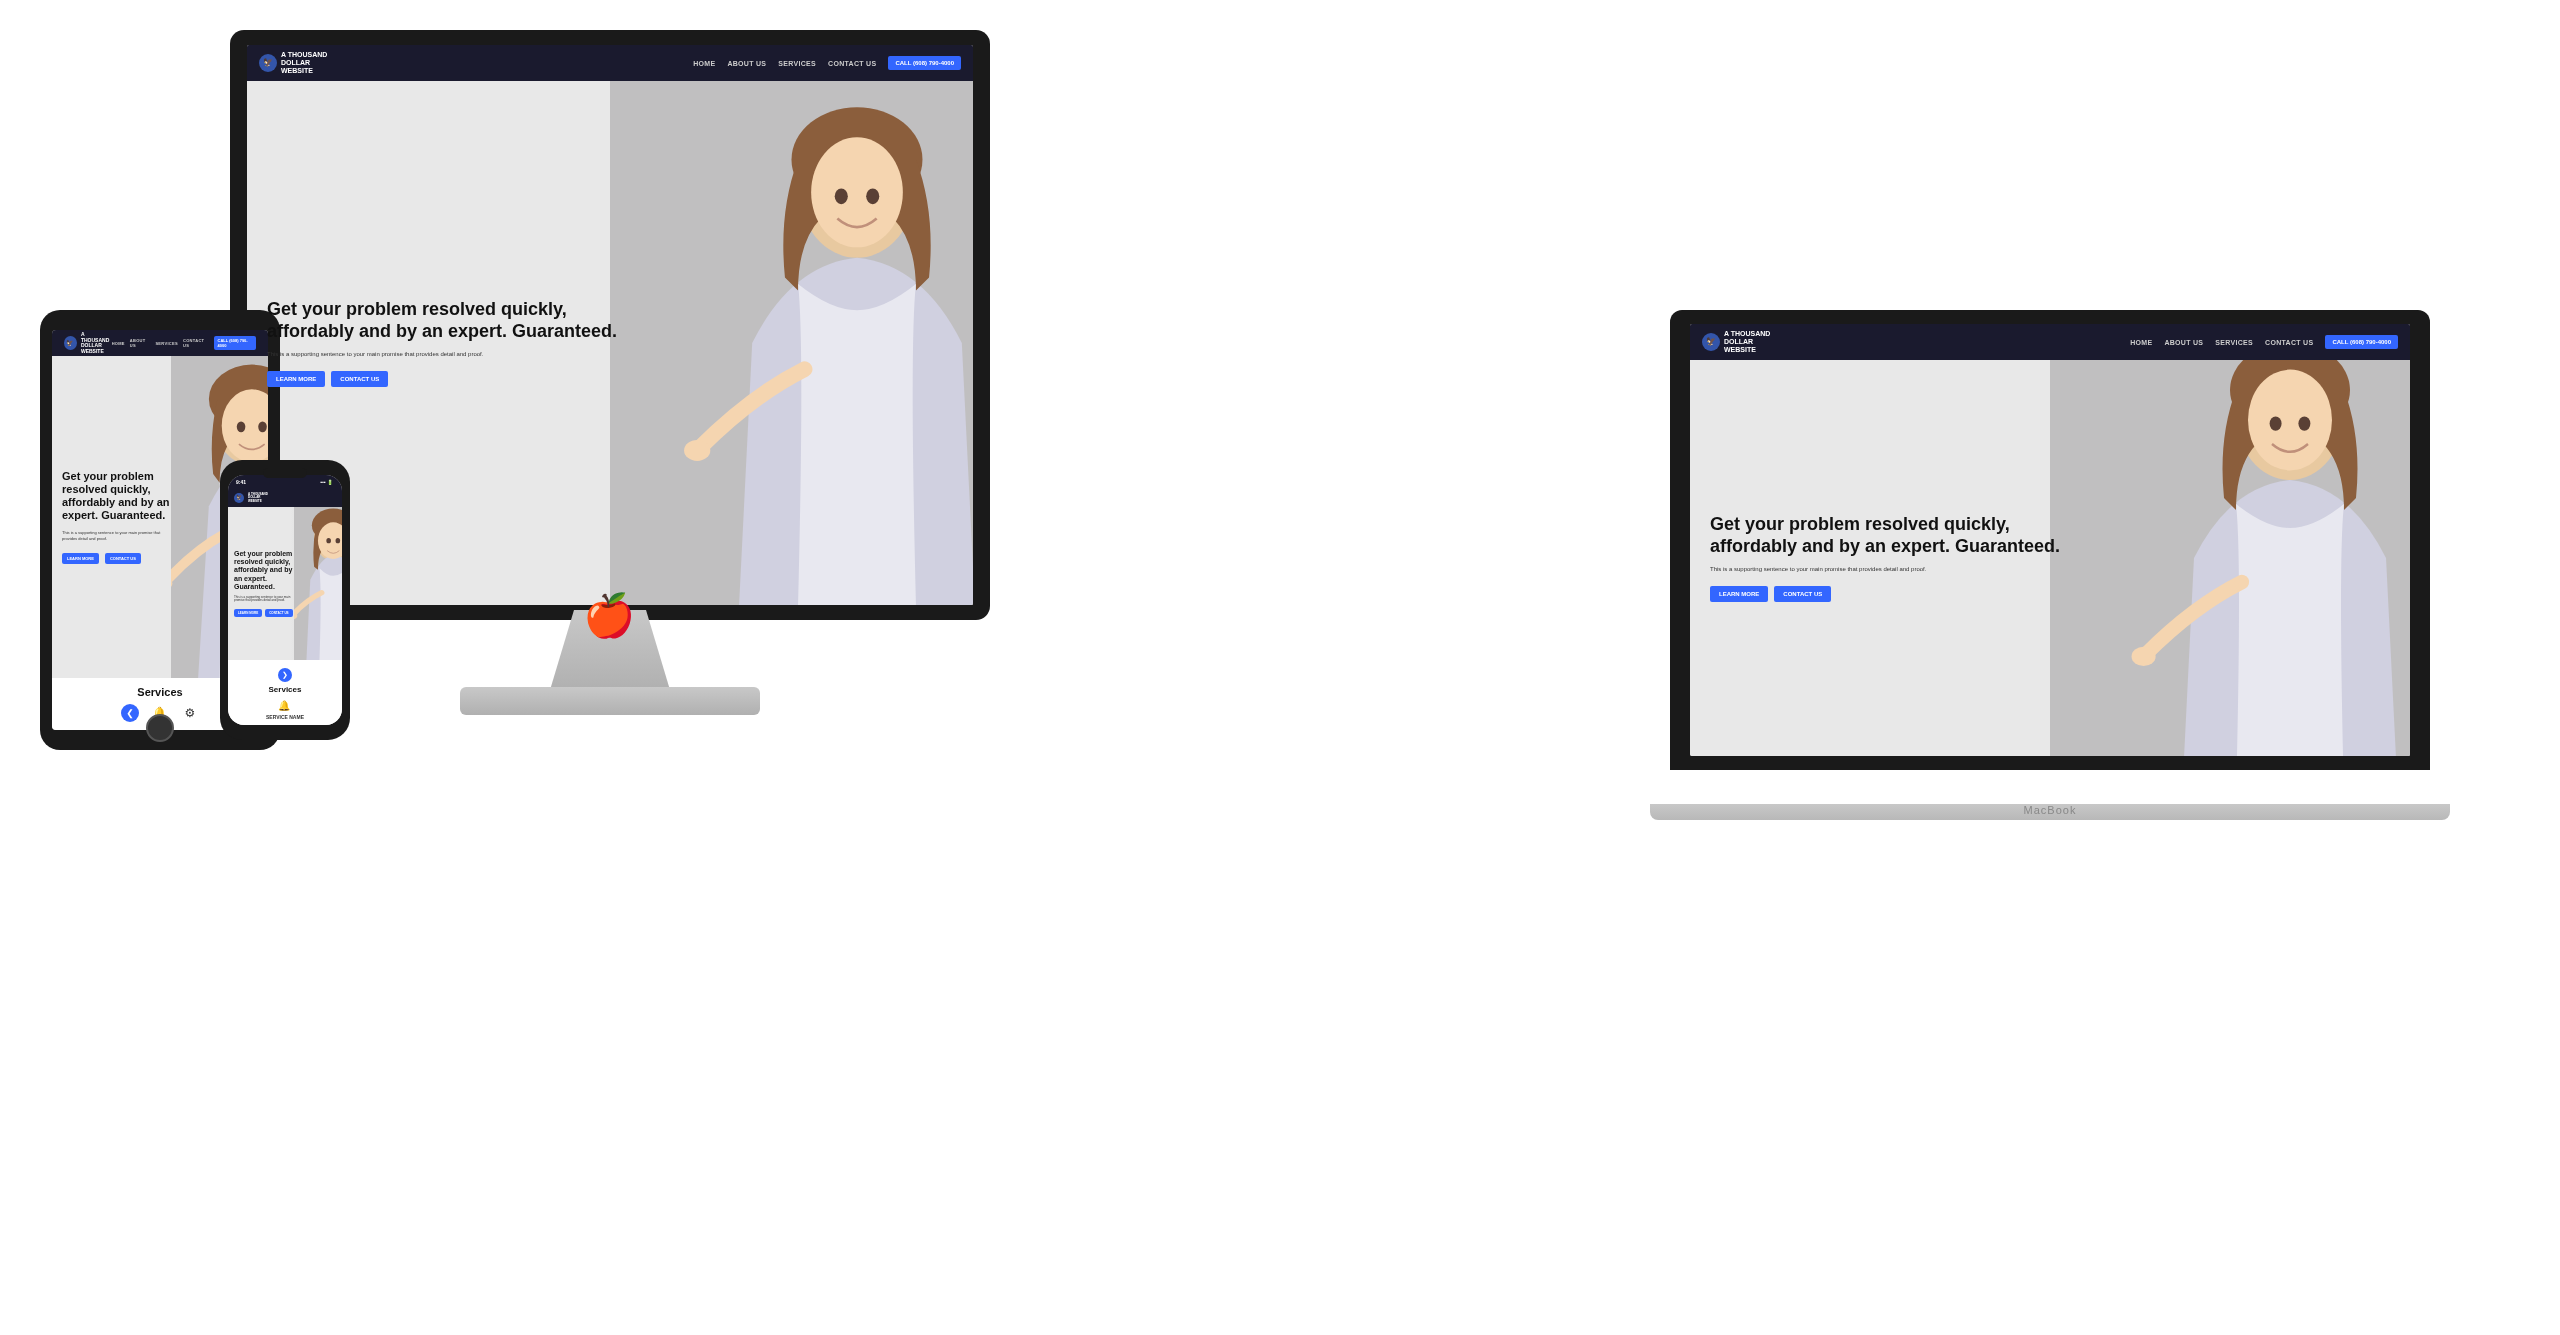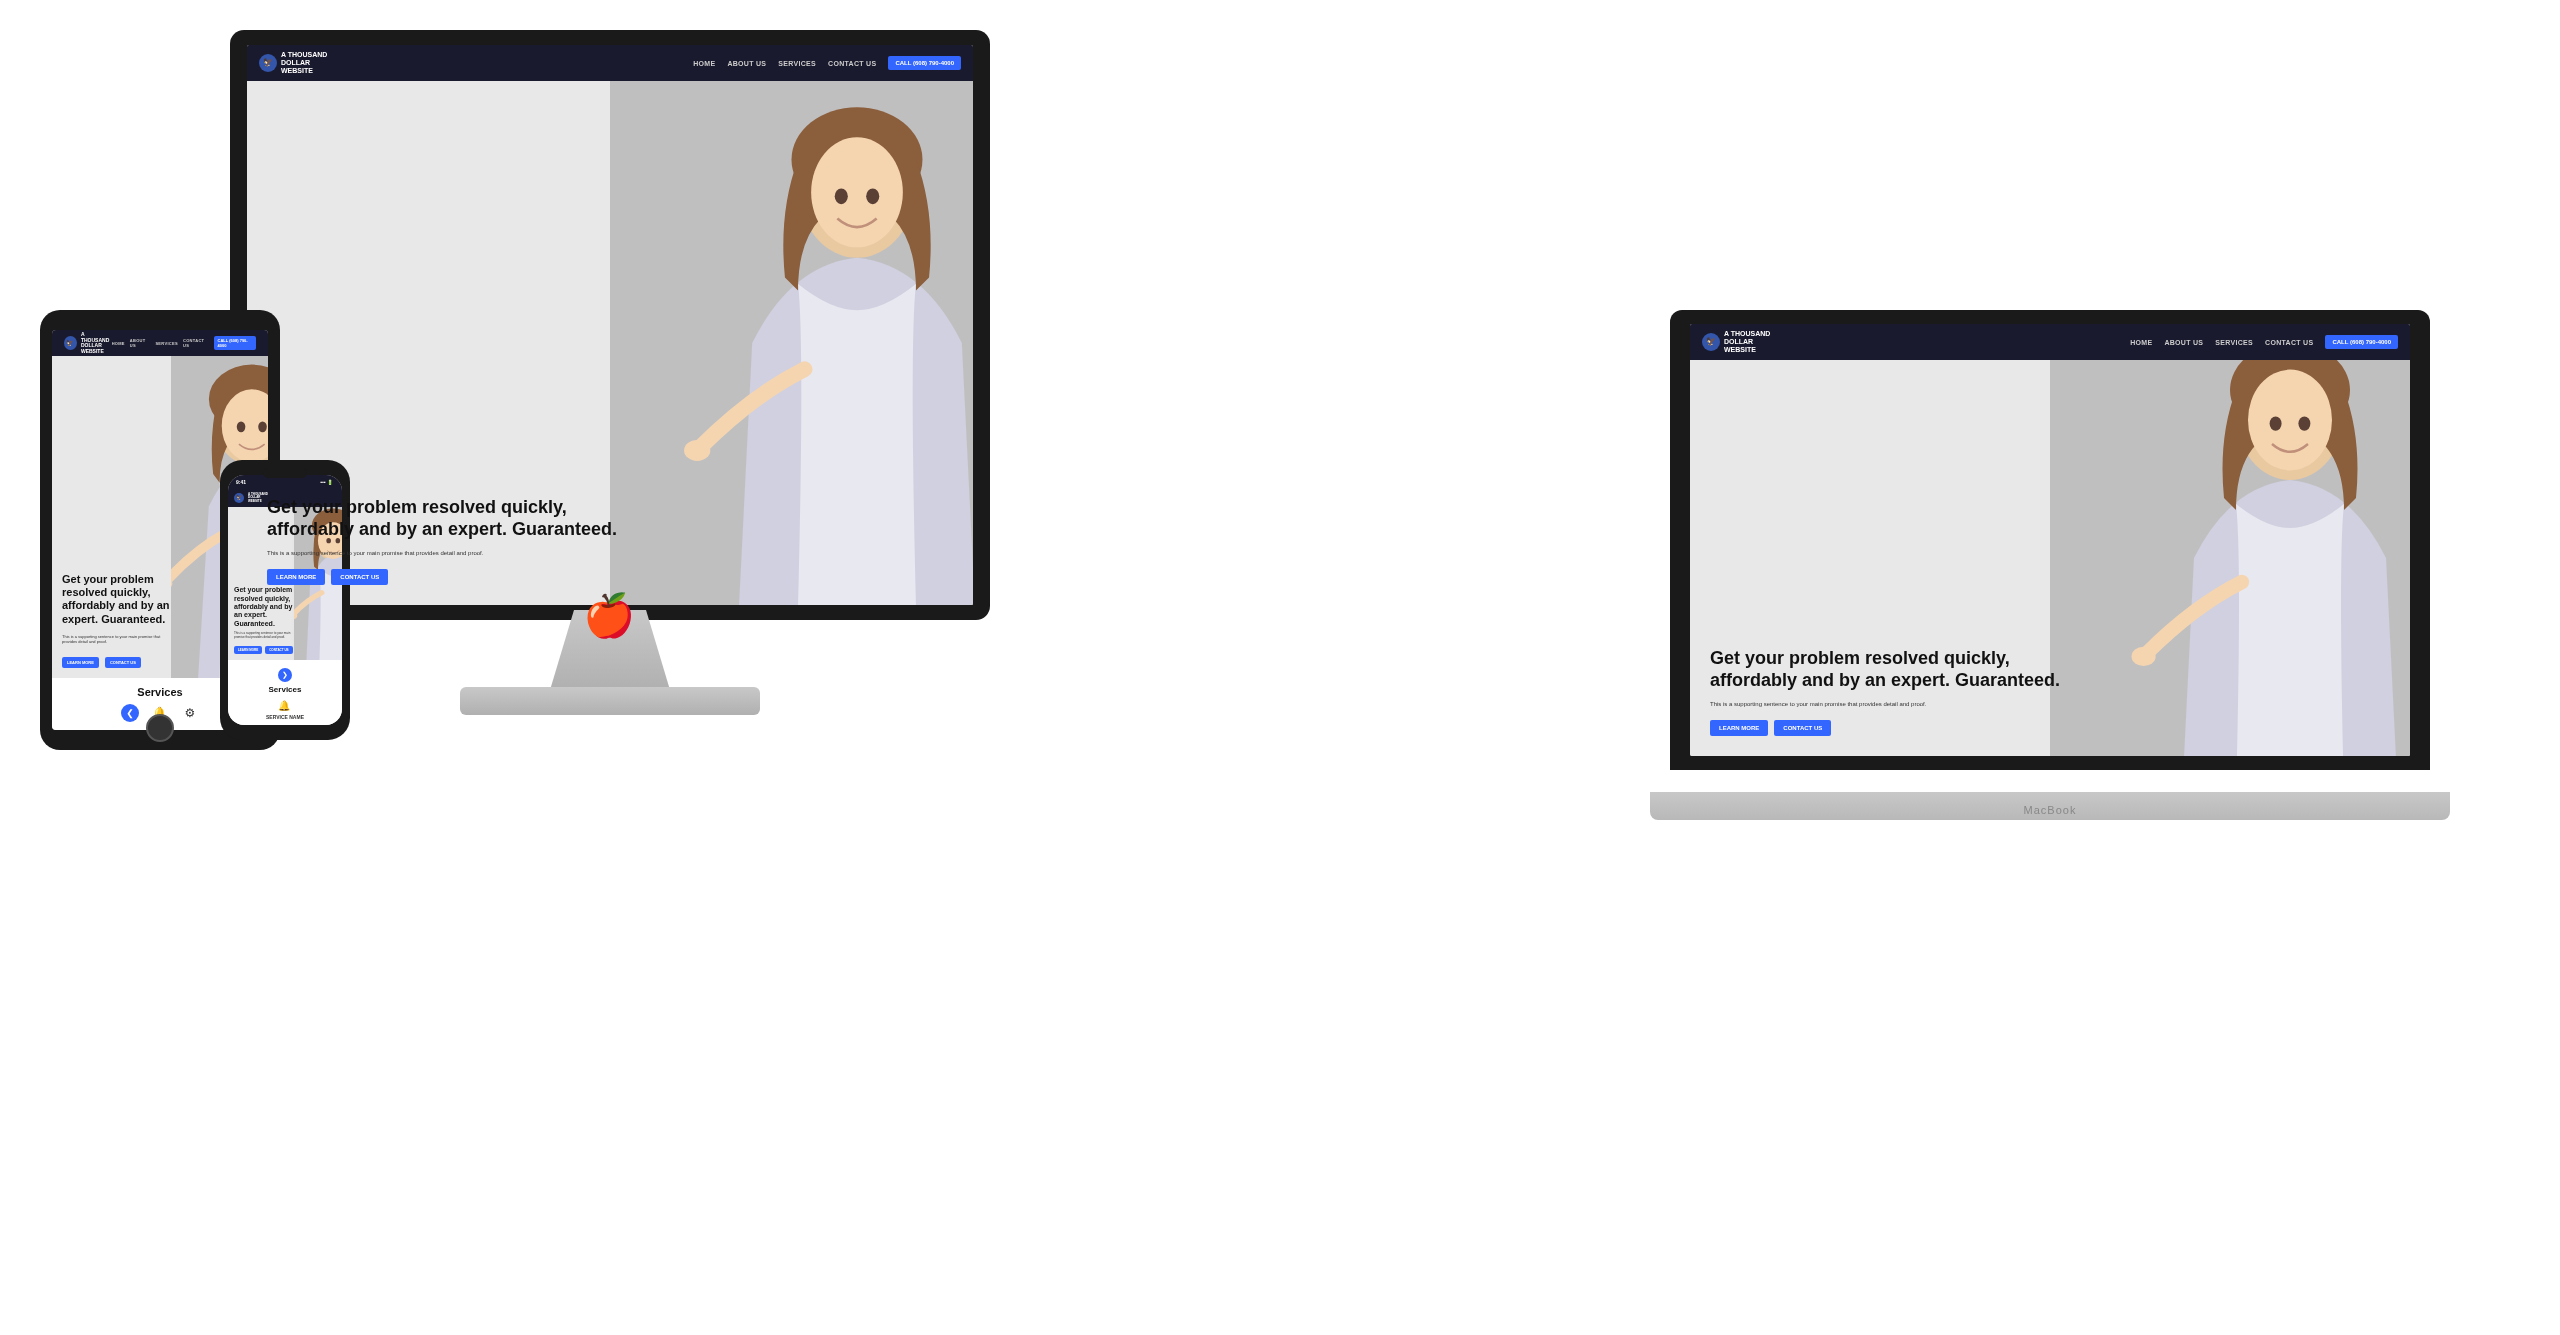--- a/index.html
+++ b/index.html
@@ -99,21 +99,21 @@
       width: 720px;
       height: 432px;
       background: #d0d0d0;
       overflow: hidden;
       border-radius: 2px;
     }
     .macbook-bottom {
       position: absolute;
       bottom: 0; left: -20px;
       width: 800px;
-      height: 28px;
+      height: 16px;
       background: linear-gradient(to bottom, #c8c8c8, #b8b8b8);
       border-radius: 0 0 8px 8px;
     }
     .macbook-label {
       position: absolute;
       bottom: 4px;
       left: 50%;
       transform: translateX(-50%);
       font-size: 11px;
       color: #888;
@@ -257,21 +257,21 @@
       border-radius: 2px;
       font-weight: bold;
     }
 
     
     .hero {
       position: relative;
       flex: 1;
       background: linear-gradient(to right, #e8e8e8 55%, #c0c0c0 100%);
       display: flex;
-      align-items: flex-end;
+      align-items: center;
       overflow: hidden;
     }
     .hero-text {
       padding: 20px;
       z-index: 2;
       max-width: 58%;
     }
     .hero-h1 {
       font-size: 18px;
       font-weight: 900;

